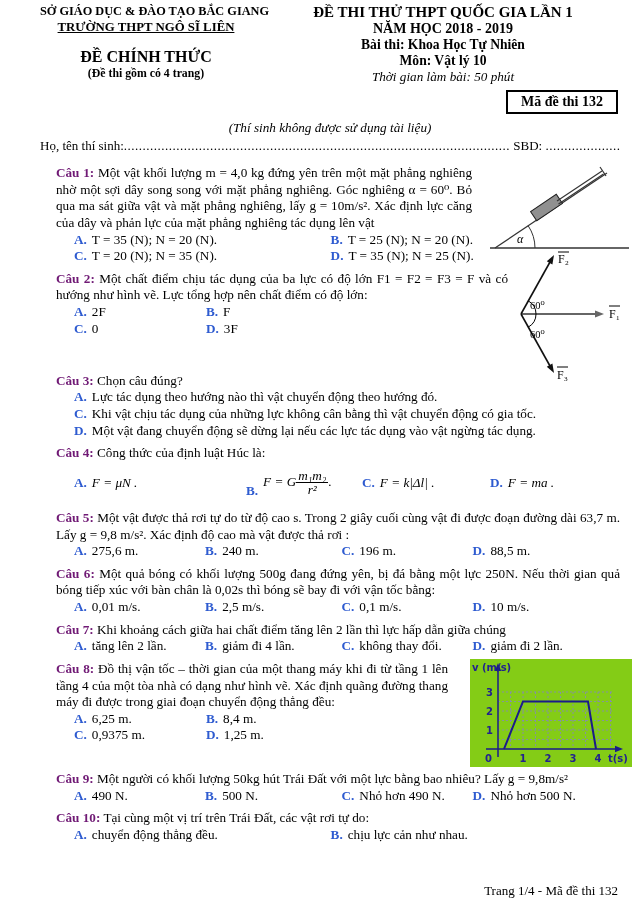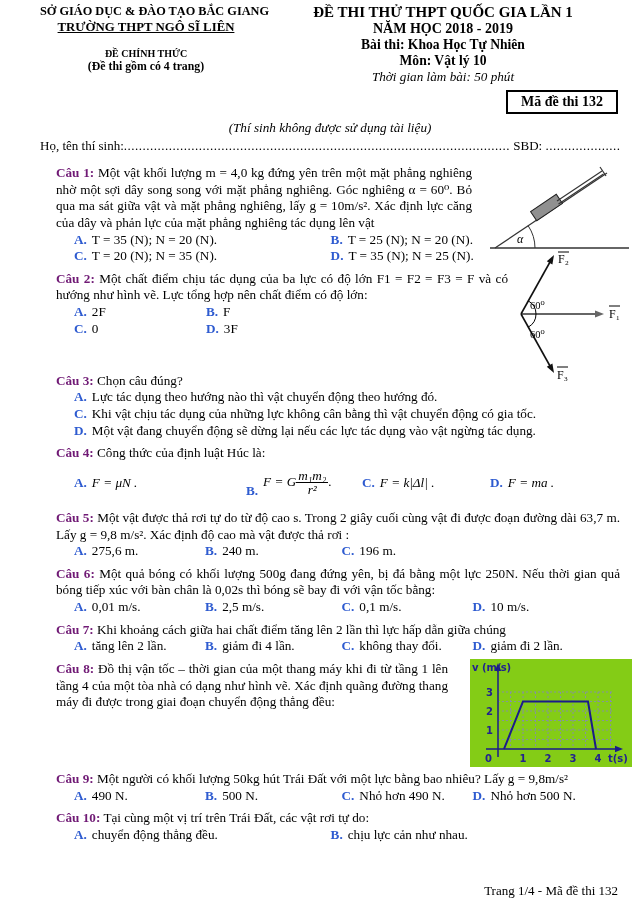--- a/index.html
+++ b/index.html
@@ -4,21 +4,21 @@
 <style>
   html,body{margin:0;padding:0;background:#fff;}
   body{width:636px;height:915px;overflow:hidden;font-family:"Liberation Serif","DejaVu Serif",serif;color:#000;}
   .page{position:relative;box-sizing:border-box;width:636px;height:915px;padding:4px 16px 0 40px;}
   
   .hdr{display:flex;}
   .hdr-left{width:212px;text-align:center;}
   .hdr-right{flex:1;text-align:center;margin-left:14px;}
   .dept{font-weight:bold;font-size:12.3px;white-space:nowrap;}
   .school{font-weight:bold;font-size:12.8px;text-decoration:underline;margin-top:1px;}
-  .official{font-weight:bold;font-size:10px;margin-top:13px;}
+  .official{font-weight:bold;font-size:16px;margin-top:13px;}
   .pages-note{font-weight:bold;font-size:11.8px;}
   .t1{font-weight:bold;font-size:15px;white-space:nowrap;}
   .t2{font-weight:bold;font-size:14px;}
   .t3{font-weight:bold;font-size:13.6px;}
   .t4{font-weight:bold;font-size:13.6px;}
   .t5{font-style:italic;font-size:13.2px;}
   .code-row{text-align:right;margin-top:5px;padding-right:2px;}
   .code-box{display:inline-block;border:2px solid #000;padding:2px 13px;font-weight:bold;font-size:14px;}
   .no-materials{text-align:center;font-style:italic;font-size:13.2px;margin-top:6px;}
   .name-row{font-size:13px;margin-top:2px;white-space:nowrap;overflow:hidden;}
@@ -178,20 +178,21 @@
 
     <div class="q">
       <div class="q-text">
         <span class="q-label">Câu 5:</span>
         <span>Một vật được thả rơi tự do từ độ cao s. Trong 2 giây cuối cùng vật đi được đoạn đường dài 63,7 m. Lấy g = 9,8 m/s². Xác định độ cao mà vật được thả rơi :</span>
       </div>
       <div class="opts opts-4">
         <div class="opt"><span class="ol">A.</span><span>275,6 m.</span></div>
         <div class="opt"><span class="ol">B.</span><span>240 m.</span></div>
         <div class="opt"><span class="ol">C.</span><span>196 m.</span></div>
+        <div class="opt"><span class="ol">D.</span><span>88,5 m.</span></div>
       </div>
     </div>
 
     <div class="q">
       <div class="q-text">
         <span class="q-label">Câu 6:</span>
         <span>Một quả bóng có khối lượng 500g đang đứng yên, bị đá bằng một lực 250N. Nếu thời gian quả bóng tiếp xúc với bàn chân là 0,02s thì bóng sẽ bay đi với vận tốc bằng:</span>
       </div>
       <div class="opts opts-4">
         <div class="opt"><span class="ol">A.</span><span>0,01 m/s.</span></div>
@@ -211,20 +212,26 @@
         <div class="opt"><span class="ol">B.</span><span>giảm đi 4 lần.</span></div>
         <div class="opt"><span class="ol">C.</span><span>không thay đổi.</span></div>
         <div class="opt"><span class="ol">D.</span><span>giảm đi 2 lần.</span></div>
       </div>
     </div>
 
     <div class="q q8-box">
       <div class="q-text q8-pad">
         <span class="q-label">Câu 8:</span>
         <span>Đồ thị vận tốc – thời gian của một thang máy khi đi từ tầng 1 lên tầng 4 của một tòa nhà có dạng như hình vẽ. Xác định quãng đường thang máy đi được trong giai đoạn chuyển động thẳng đều:</span>
+      </div>
+      <div class="opts opts-2n q8-pad">
+        <div class="opt"><span class="ol">A.</span><span>6,25 m.</span></div>
+        <div class="opt"><span class="ol">B.</span><span>8,4 m.</span></div>
+        <div class="opt"><span class="ol">C.</span><span>0,9375 m.</span></div>
+        <div class="opt"><span class="ol">D.</span><span>1,25 m.</span></div>
       </div>
       <div class="fig fig-graph">
         <svg viewBox="0 0 162 108">
           <g stroke="#8585c0" stroke-width="0.8" stroke-dasharray="2,2">
             <line x1="40.5" y1="33" x2="40.5" y2="90"></line>
               <line x1="53" y1="33" x2="53" y2="90"></line>
             <line x1="65.5" y1="33" x2="65.5" y2="90"></line>
               <line x1="78" y1="33" x2="78" y2="90"></line>
             <line x1="90.5" y1="33" x2="90.5" y2="90"></line>
               <line x1="103" y1="33" x2="103" y2="90"></line>

